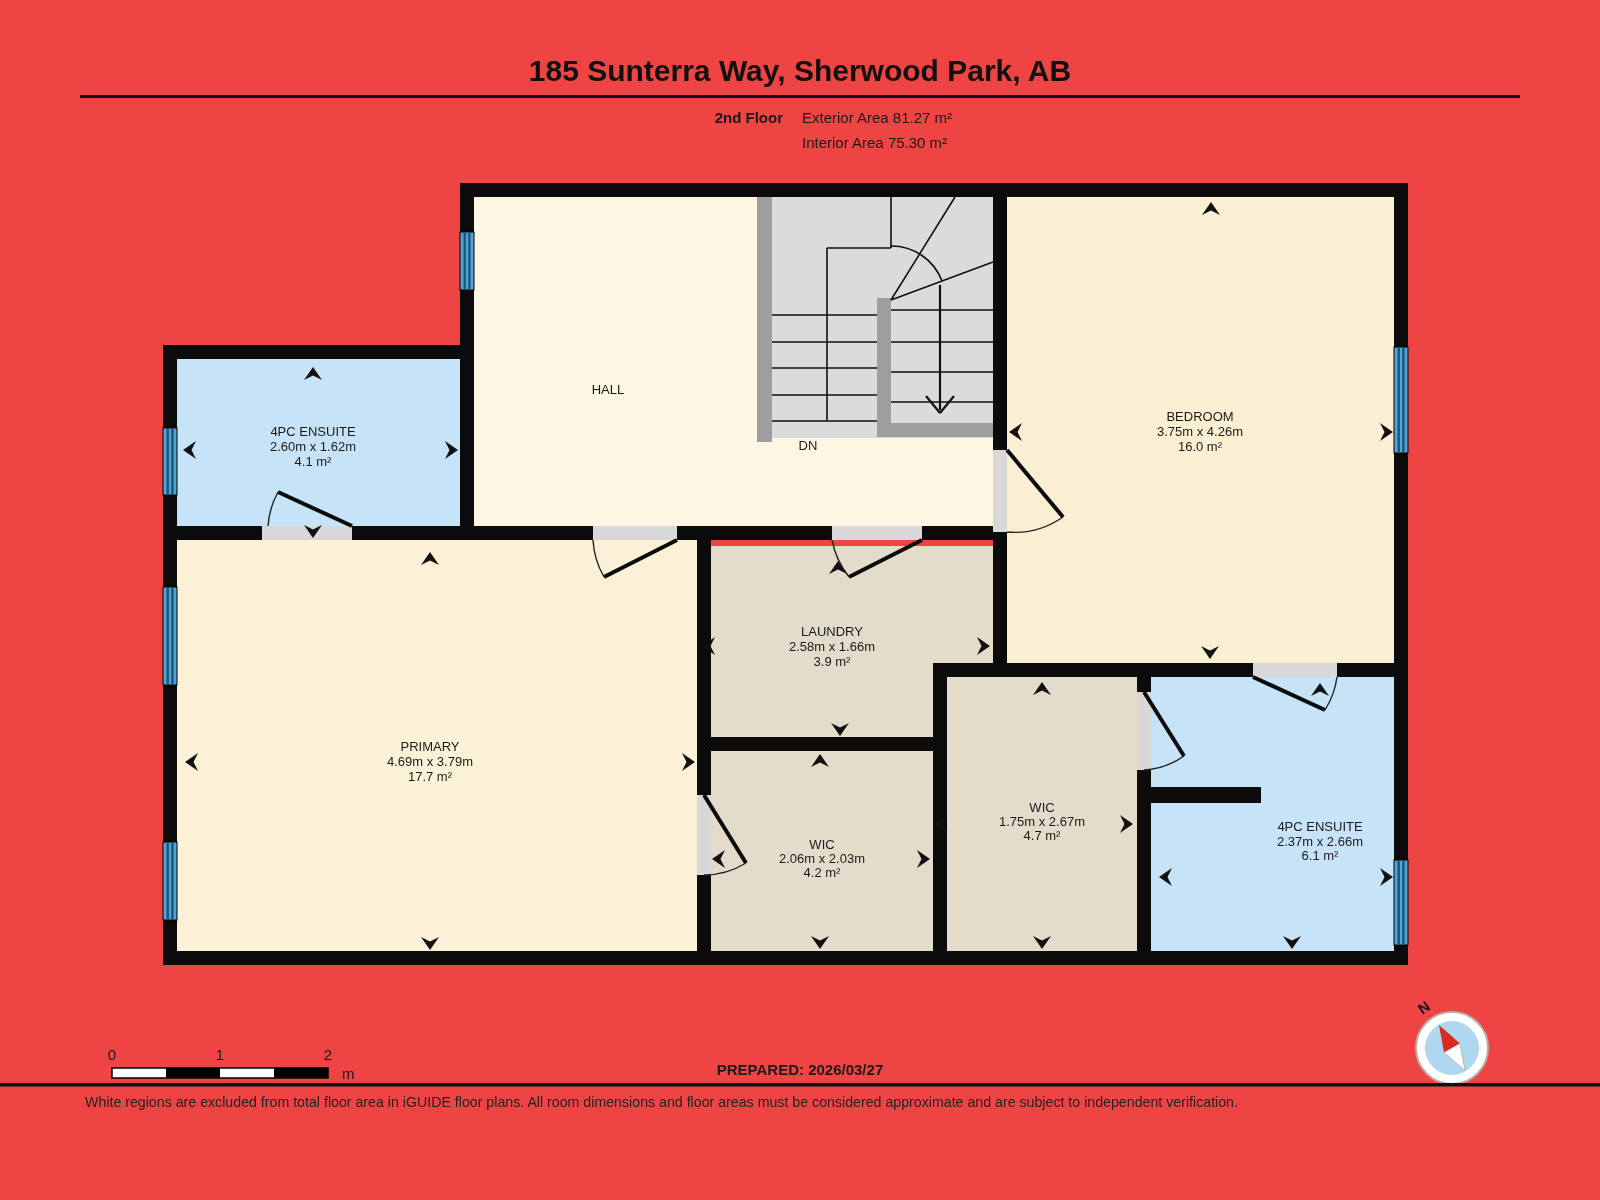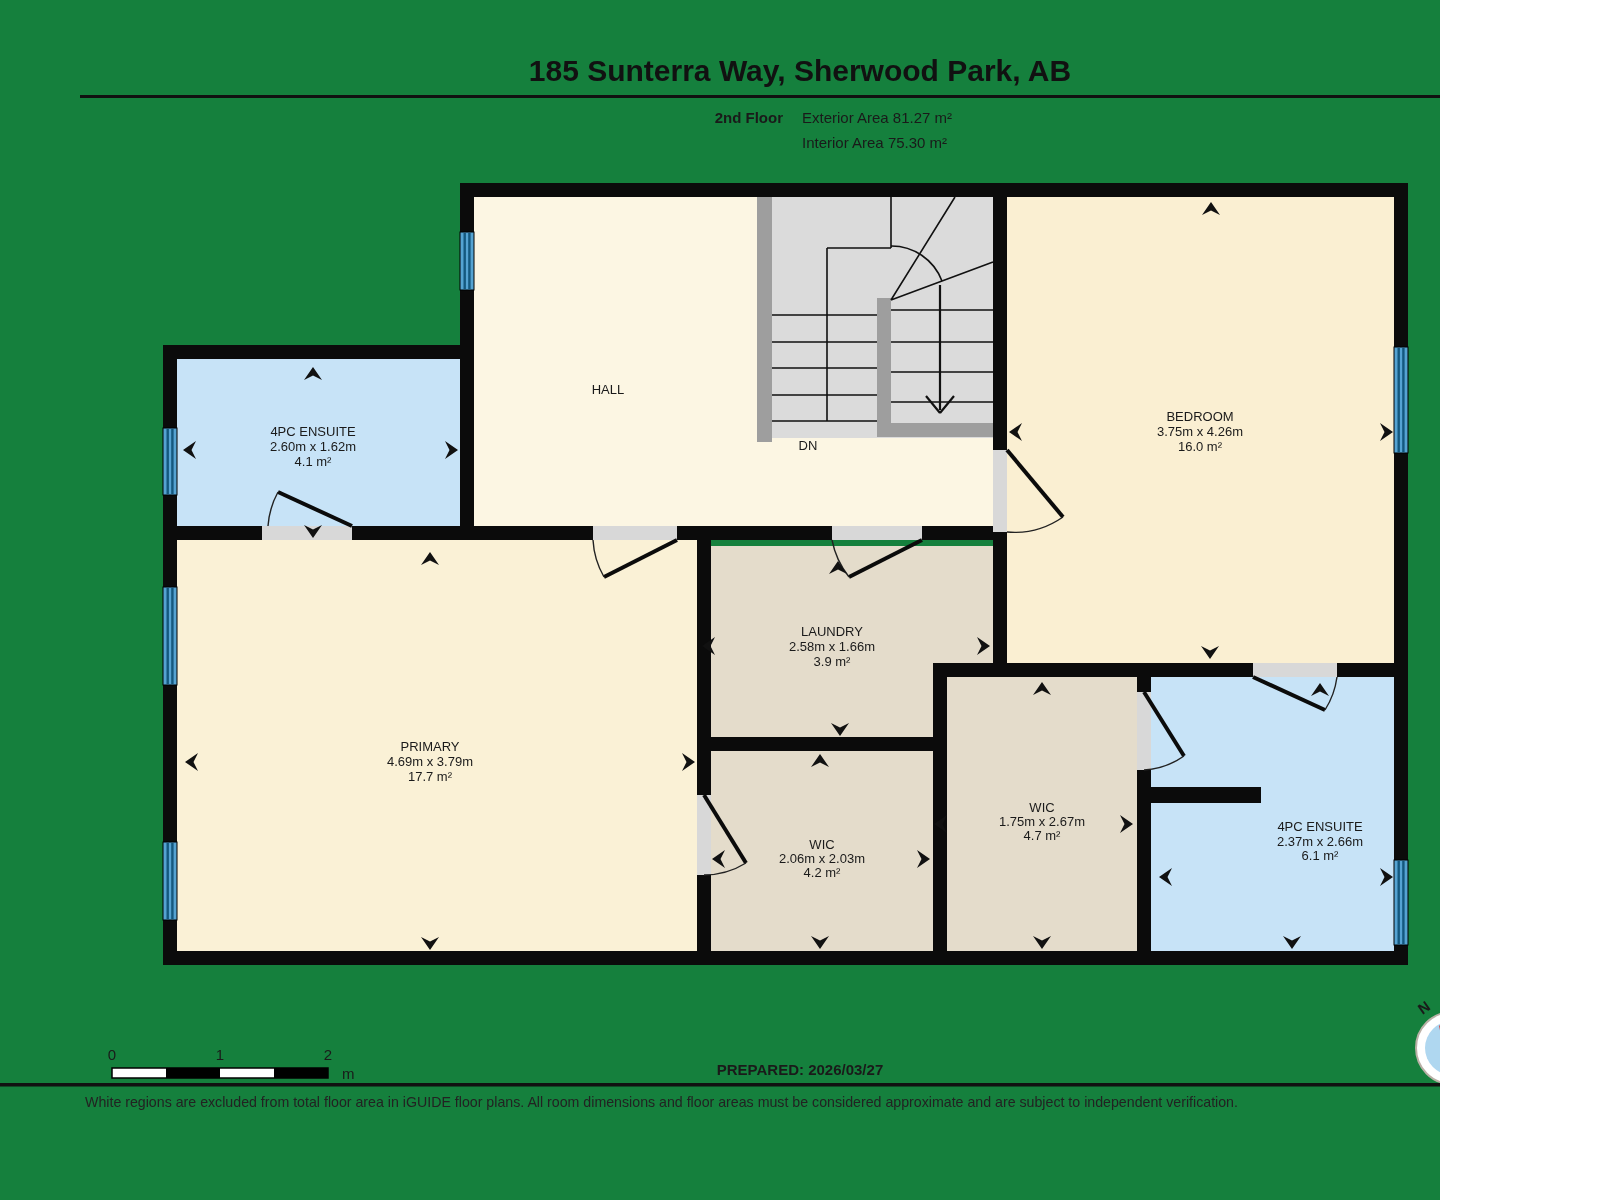--- a/index.html
+++ b/index.html
@@ -1,16 +1,16 @@
 <!DOCTYPE html>
 <html><head>
 <meta charset="utf-8">
 <style>
   html,body{margin:0;padding:0;background:#ffffff;}
-  .page{position:relative;width:1440px;height:1200px;background:#15803d;overflow:hidden;
+  .page{position:relative;width:1600px;height:1200px;background:#ef4444;overflow:hidden;
         font-family:"Liberation Sans", sans-serif;}
   svg{display:block;}
   text{font-family:"Liberation Sans", sans-serif;fill:#1a1a1a;}
   .title-text{font-size:30px;font-weight:bold;fill:#111;}
   .floor-label{font-size:15px;font-weight:bold;}
   .floor-area{font-size:15px;}
   .room-name,.room-dims,.room-area{font-size:13px;}
   .dn-label{font-size:13px;}
   .scale-num{font-size:15px;}
   .scale-unit{font-size:15px;}

